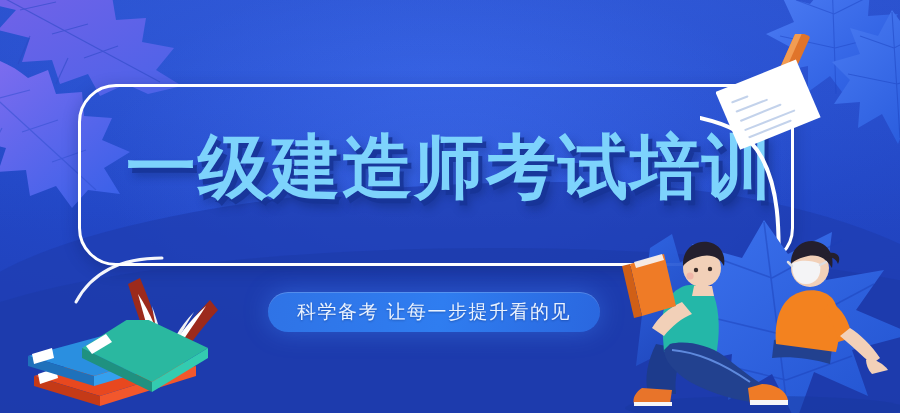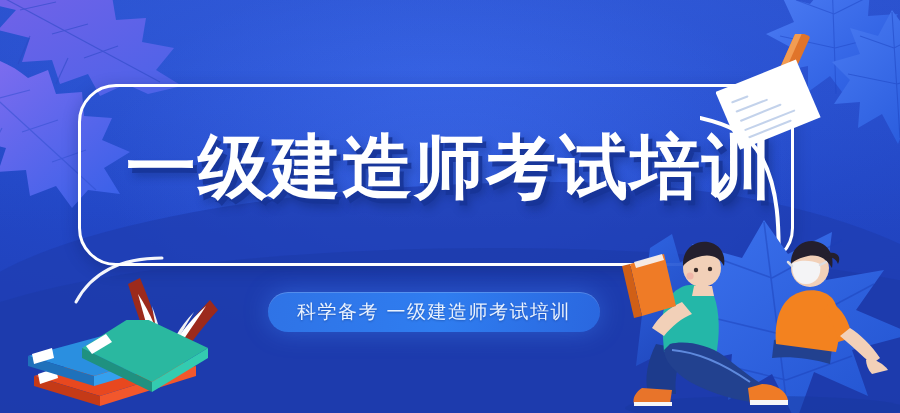--- a/index.html
+++ b/index.html
@@ -31,21 +31,21 @@
   .frame{position:absolute;left:78px;top:84px;width:716px;height:182px;
     border:3px solid #ffffff;border-radius:38px;box-sizing:border-box;
     box-shadow:0 4px 16px rgba(10,25,80,.28);}
 
   
   .title-wrap{position:absolute;left:0;top:132px;width:900px;text-align:center;
     pointer-events:none;}
   .title{
     display:inline-block;
     font-family:"DejaVu Sans","Liberation Sans",sans-serif;
-    font-size:70px;line-height:1.02;font-weight:bold;color:#ffffff;
+    font-size:70px;line-height:1.02;font-weight:bold;color:#7dd3fc;
     letter-spacing:2px;
     text-shadow:
        4px 5px 0 rgba(22,52,150,.85),
        6px 8px 10px rgba(12,30,95,.45);
   }
 
   
   .pill{
     position:absolute;left:268px;top:292px;width:332px;height:40px;
     border-radius:21px;
@@ -161,21 +161,21 @@
     </svg>
   </div>
 
   <div class="frame"></div>
 
   <div class="title-wrap">
     <span class="title">一级建造师考试培训</span>
   </div>
 
   <div class="pill">
-    <span class="pill-text">科学备考 一级建造师考试培训</span>
+    <span class="pill-text">科学备考 让每一步提升看的见</span>
   </div>
 
   <div class="notepad">
     <svg width="150" height="120" viewBox="0 0 150 120">
 
       <g transform="rotate(24 70 40)">
         <rect x="62" y="-4" width="15" height="58" rx="2" fill="#e0742a"></rect>
         <rect x="62" y="-4" width="6" height="58" fill="#f29c52"></rect>
         <polygon points="62,54 77,54 69.5,70" fill="#f0c9a2"></polygon>
         <polygon points="65,64 74,64 69.5,70" fill="#2a2a33"></polygon>

